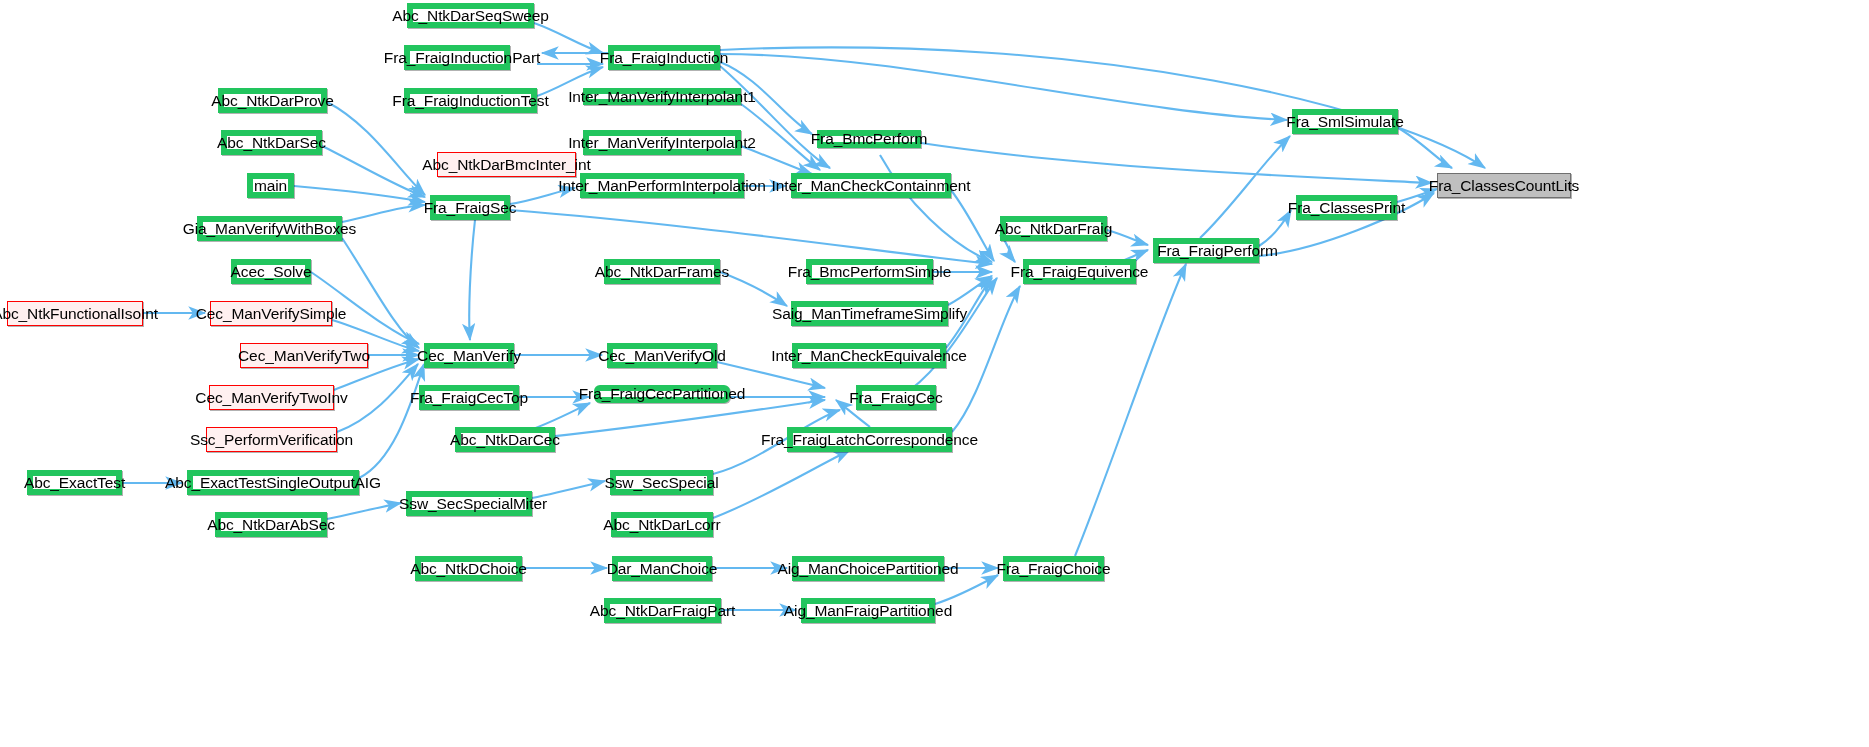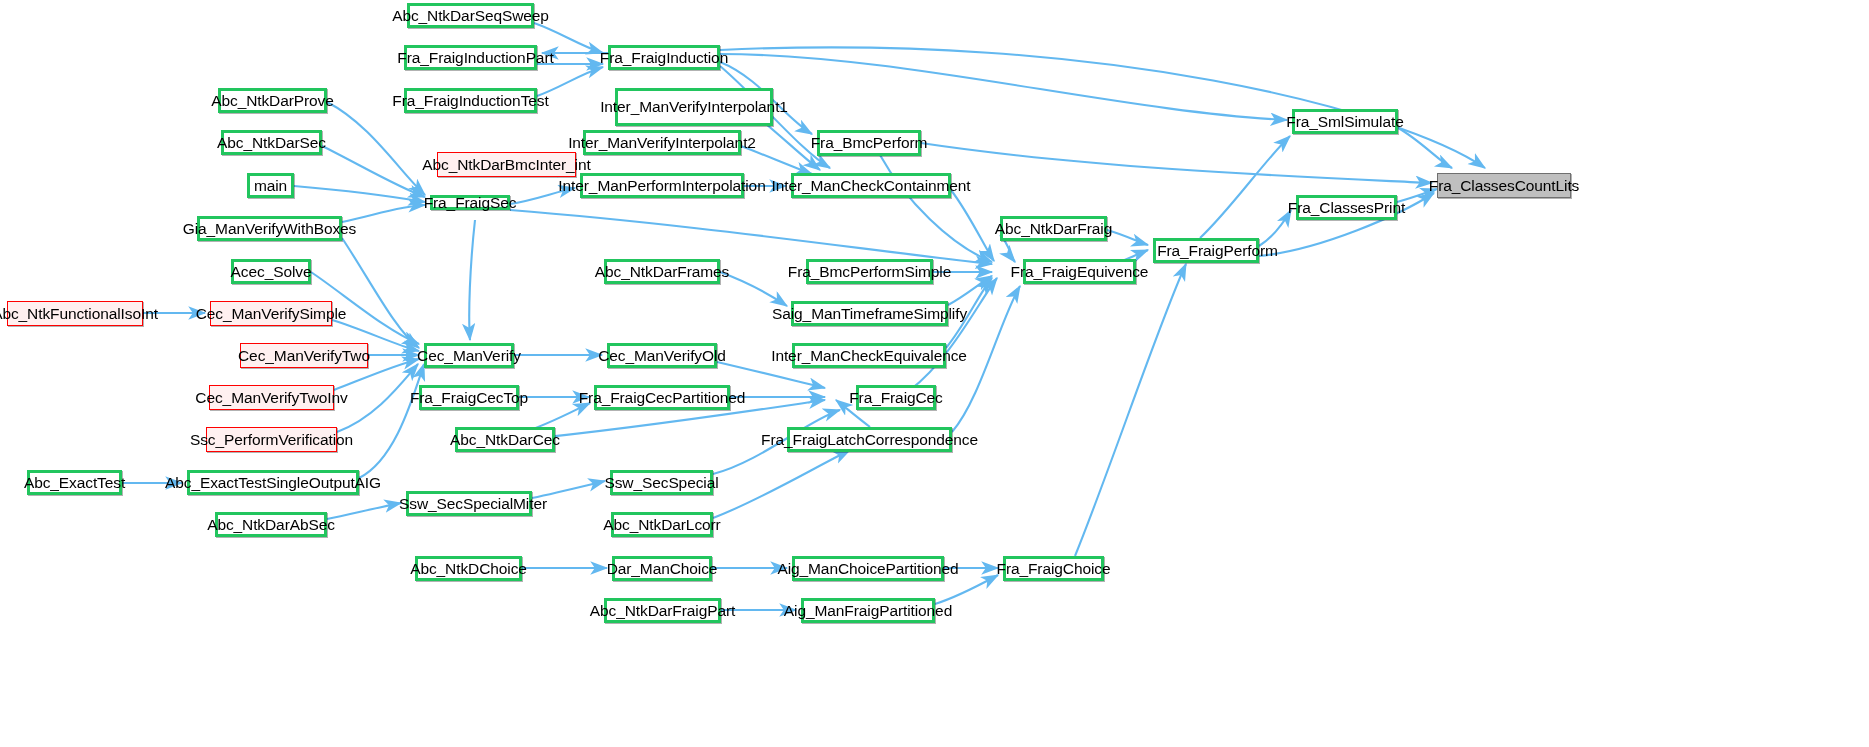--- a/index.html
+++ b/index.html
@@ -25,21 +25,21 @@
     width: 1869px;
     height: 747px;
     pointer-events: none;
   }
   .gnode {
     position: absolute;
     box-sizing: border-box;
     display: flex;
     align-items: center;
     justify-content: center;
-    border: 3px solid #22c55e;
+    border: 6px solid #22c55e;
     background: #ffffff;
     color: #000000;
     font-size: 15.5px;
     line-height: 1;
     white-space: nowrap;
     letter-spacing: -0.1px;
     box-shadow: 1px 1px 0 0 rgba(0,0,0,0.30);
   }
   .gnode.red {
     border: 1.6px solid #ff0000;
@@ -126,39 +126,39 @@
         <path d="M944,568 L998,568" fill="none" stroke="#63b8f0" stroke-width="2.1" marker-end="url(#ah)"></path>
         <path d="M721,610 L796,610" fill="none" stroke="#63b8f0" stroke-width="2.1" marker-end="url(#ah)"></path>
         <path d="M935,604 C960,596 985,582 998,575" fill="none" stroke="#63b8f0" stroke-width="2.1" marker-end="url(#ah)"></path>
         <path d="M1075,556 C1110,470 1160,320 1186,264" fill="none" stroke="#63b8f0" stroke-width="2.1" marker-end="url(#ah)"></path>
       </g>
   </svg>
   <div id="nodes-group">
       <div class="gnode" style="left: 407px; top: 3px; width: 127px; height: 25px;">
         <span class="lbl">Abc_NtkDarSeqSweep</span>
       </div>
-      <div class="gnode" style="left: 404px; top: 45px; width: 133px; height: 25px; padding-left: 10px;">
+      <div class="gnode" style="left: 404px; top: 45px; width: 106px; height: 25px; padding-left: 10px;">
         <span class="lbl">Fra_FraigInductionPart</span>
       </div>
       <div class="gnode" style="left: 608px; top: 45px; width: 112px; height: 25px;">
         <span class="lbl">Fra_FraigInduction</span>
       </div>
       <div class="gnode" style="left: 404px; top: 88px; width: 133px; height: 25px;">
         <span class="lbl">Fra_FraigInductionTest</span>
       </div>
-      <div class="gnode" style="left: 615px; top: 88px; width: 158px; height: 38px;">
+      <div class="gnode" style="left: 583px; top: 88px; width: 158px; height: 17px;">
         <span class="lbl">Inter_ManVerifyInterpolant1</span>
       </div>
       <div class="gnode" style="left: 218px; top: 88px; width: 109px; height: 25px;">
         <span class="lbl">Abc_NtkDarProve</span>
       </div>
       <div class="gnode" style="left: 1292px; top: 109px; width: 106px; height: 25px;">
         <span class="lbl">Fra_SmlSimulate</span>
       </div>
-      <div class="gnode" style="left: 817px; top: 130px; width: 104px; height: 26px;">
+      <div class="gnode" style="left: 817px; top: 130px; width: 104px; height: 18px;">
         <span class="lbl">Fra_BmcPerform</span>
       </div>
       <div class="gnode" style="left: 583px; top: 130px; width: 158px; height: 25px;">
         <span class="lbl">Inter_ManVerifyInterpolant2</span>
       </div>
       <div class="gnode" style="left: 221px; top: 130px; width: 101px; height: 25px;">
         <span class="lbl">Abc_NtkDarSec</span>
       </div>
       <div class="gnode red" style="left: 401px; top: 152px; width: 139px; height: 25px; margin-left: 36px;">
         <span class="lbl">Abc_NtkDarBmcInter_int</span>
@@ -171,21 +171,21 @@
       </div>
       <div class="gnode" style="left: 247px; top: 173px; width: 47px; height: 25px;">
         <span class="lbl">main</span>
       </div>
       <div class="gnode target" style="left: 1437px; top: 173px; width: 134px; height: 25px;">
         <span class="lbl">Fra_ClassesCountLits</span>
       </div>
       <div class="gnode" style="left: 1296px; top: 195px; width: 101px; height: 25px;">
         <span class="lbl">Fra_ClassesPrint</span>
       </div>
-      <div class="gnode" style="left: 430px; top: 195px; width: 80px; height: 15px;">
+      <div class="gnode" style="left: 430px; top: 195px; width: 80px; height: 25px;">
         <span class="lbl">Fra_FraigSec</span>
       </div>
       <div class="gnode" style="left: 197px; top: 216px; width: 145px; height: 25px;">
         <span class="lbl">Gia_ManVerifyWithBoxes</span>
       </div>
       <div class="gnode" style="left: 1000px; top: 216px; width: 107px; height: 25px;">
         <span class="lbl">Abc_NtkDarFraig</span>
       </div>
       <div class="gnode" style="left: 1153px; top: 238px; width: 106px; height: 25px; padding-left: 23px;">
         <span class="lbl">Fra_FraigPerform</span>
@@ -222,21 +222,21 @@
       </div>
       <div class="gnode" style="left: 792px; top: 343px; width: 154px; height: 25px;">
         <span class="lbl">Inter_ManCheckEquivalence</span>
       </div>
       <div class="gnode red" style="left: 209px; top: 385px; width: 125px; height: 25px;">
         <span class="lbl">Cec_ManVerifyTwoInv</span>
       </div>
       <div class="gnode" style="left: 419px; top: 385px; width: 100px; height: 25px;">
         <span class="lbl">Fra_FraigCecTop</span>
       </div>
-      <div class="gnode" style="left: 594px; top: 385px; width: 136px; height: 25px;">
+      <div class="gnode" style="left: 594px; top: 385px; width: 136px; height: 18px; border-radius: 6px;">
         <span class="lbl">Fra_FraigCecPartitioned</span>
       </div>
       <div class="gnode" style="left: 830px; top: 385px; width: 80px; height: 25px; margin-left: 26px;">
         <span class="lbl">Fra_FraigCec</span>
       </div>
       <div class="gnode red" style="left: 206px; top: 427px; width: 131px; height: 25px;">
         <span class="lbl">Ssc_PerformVerification</span>
       </div>
       <div class="gnode" style="left: 419px; top: 427px; width: 100px; height: 25px; margin-left: 36px;">
         <span class="lbl">Abc_NtkDarCec</span>

